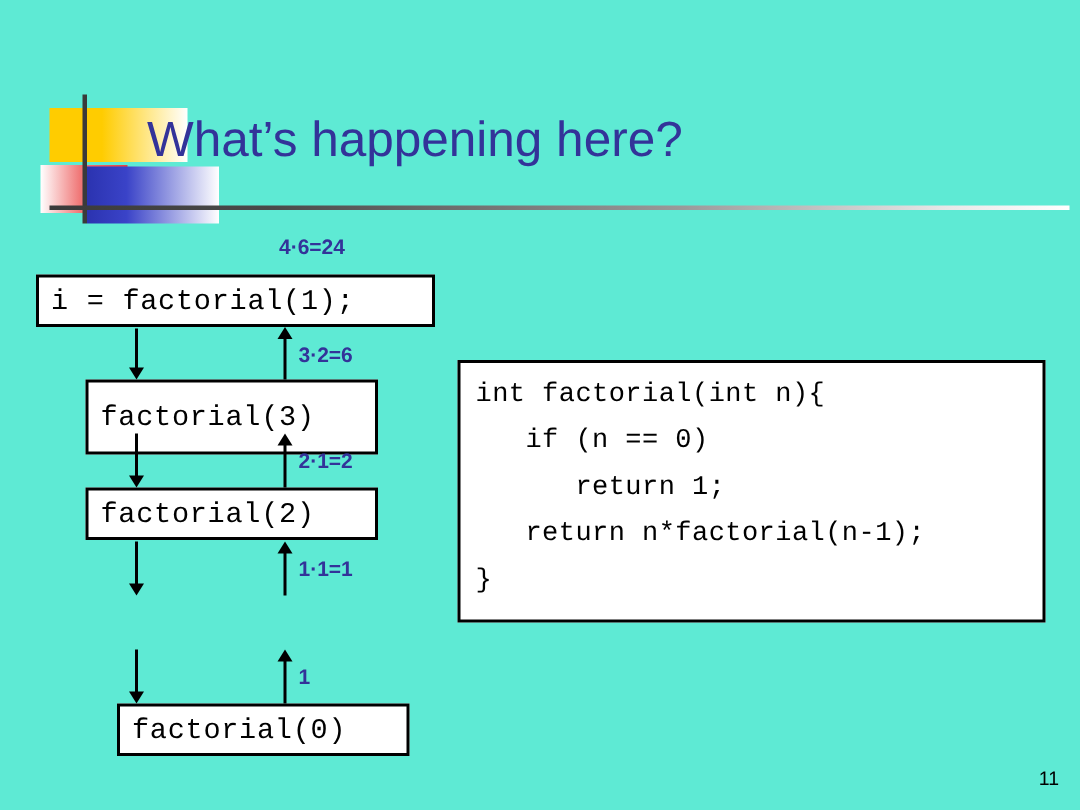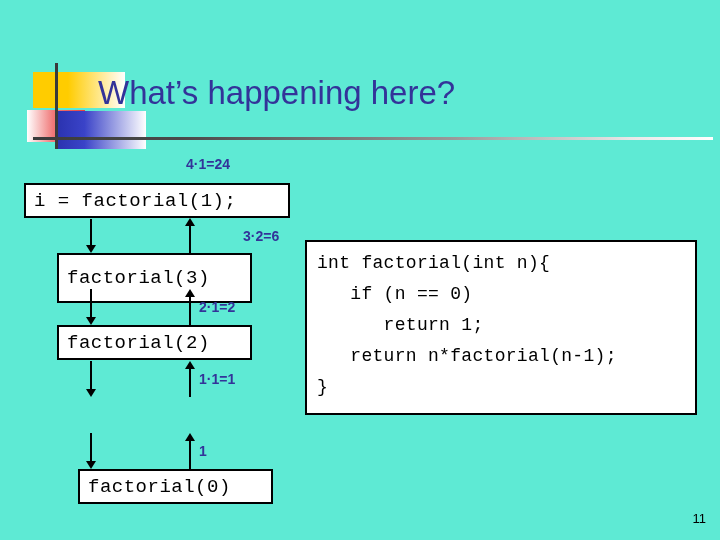--- a/index.html
+++ b/index.html
@@ -122,21 +122,21 @@
 
   .annot {
     position: absolute;
     color: #333399;
     font-size: 14px;
     font-weight: bold;
     font-family: "Liberation Sans", sans-serif;
     white-space: nowrap;
   }
   .an0 { left: 186px; top: 156px; }
-  .an1 { left: 199px; top: 228px; margin-left: 44px; }
+  .an1 { left: 199px; top: 228px; }
   .an2 { left: 199px; top: 299px; }
   .an3 { left: 199px; top: 371px; }
   .an4 { left: 199px; top: 443px; }
 
   
   .code-block {
     position: absolute;
     left: 305px; top: 240px;
     width: 392px; height: 175px;
     border: 2px solid #000000;
@@ -166,21 +166,21 @@
 <div id="slide">
 
   <div class="deco-yellow"></div>
   <div class="deco-red"></div>
   <div class="deco-blue"></div>
   <div class="deco-vline"></div>
   <div class="deco-hline"></div>
 
   <div class="slide-title">What’s happening here?</div>
 
-  <div class="annot an0">4·1=24</div>
+  <div class="annot an0">4·6=24</div>
 
   <div class="flow-box box-call">i = factorial(1);</div>
   <div class="flow-box box-f3">factorial(3)</div>
   <div class="flow-box box-f2">factorial(2)</div>
   <div class="flow-box box-f0">factorial(0)</div>
 
   <div class="arrow arrow-down ad1"></div>
   <div class="arrow arrow-down ad2"></div>
   <div class="arrow arrow-down ad3"></div>
   <div class="arrow arrow-down ad4"></div>

